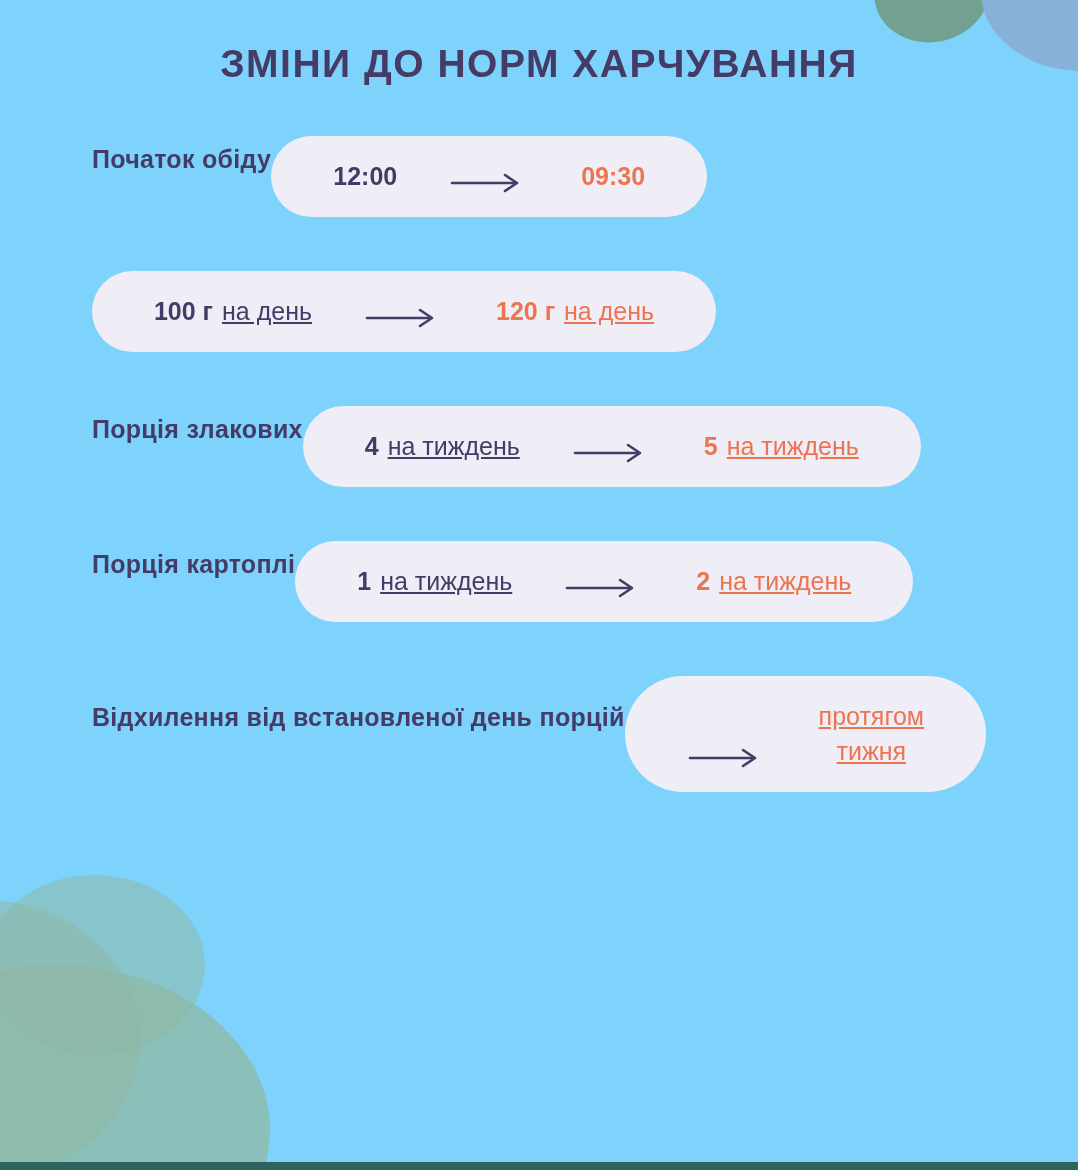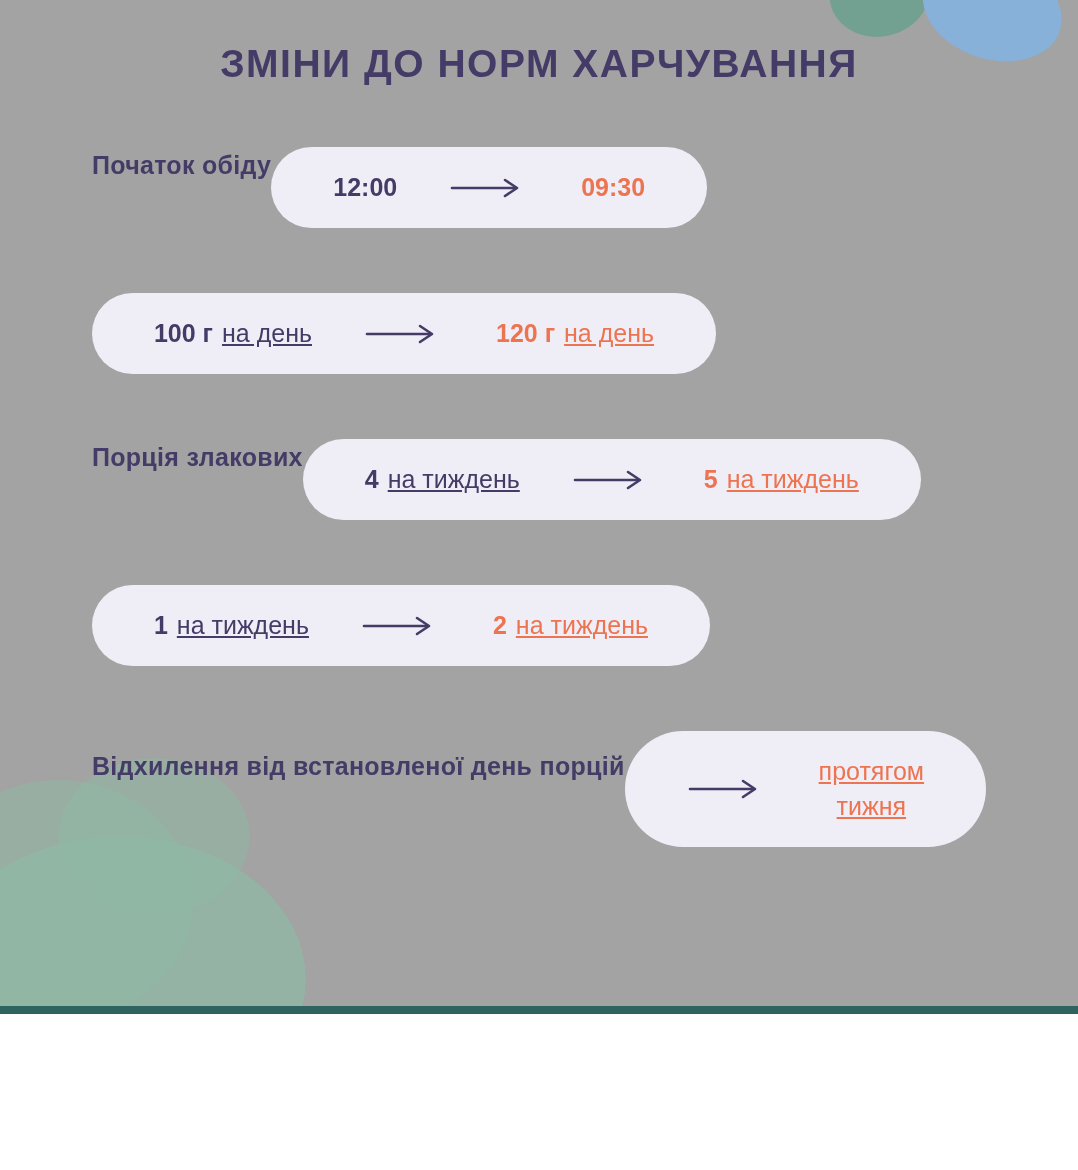--- a/index.html
+++ b/index.html
@@ -10,23 +10,23 @@
   }
   * { margin: 0; padding: 0; box-sizing: border-box; }
   html, body { width: 1078px; height: 1170px; }
   body {
     font-family: "Liberation Sans", "DejaVu Sans", sans-serif;
     background: #ffffff;
   }
   .canvas {
     position: relative;
     width: 1078px;
-    height: 1014px;
+    height: 1170px;
     overflow: hidden;
-    background: #a3a3a3;
+    background: #7dd3fc;
   }
   .decor {
     position: absolute;
     inset: 0;
     width: 100%;
     height: 100%;
     pointer-events: none;
   }
   .content {
     position: relative;
@@ -53,29 +53,28 @@
   .section-heading {
     font-size: 25px;
     font-weight: 700;
     color: var(--heading);
     text-align: center;
     margin-bottom: 34px;
     letter-spacing: 0.3px;
   }
   .pill {
     display: inline-flex;
-    align-items: center;
+    align-items: flex-end;
     justify-content: center;
     gap: 52px;
     background: var(--pill-bg);
     border-radius: 60px;
     padding: 23px 62px;
     font-size: 25px;
     color: var(--heading);
-    margin-top: 11px;
   }
   .before, .after {
     display: inline-flex;
     align-items: center;
     gap: 9px;
     text-align: center;
     line-height: 1.4;
   }
   .before .bold, .after .bold { font-weight: 700; }
   .before .rest, .after .rest { font-weight: 400; white-space: pre-line; text-decoration: underline; }
@@ -163,20 +162,21 @@
         <polyline points="56,3 68,11 56,19" fill="none" stroke="#443c67" stroke-width="2.6" stroke-linecap="round" stroke-linejoin="round"></polyline>
       </svg>
       <div class="after">
         <span class="bold">5</span>
         <span class="rest">на тиждень</span>
       </div>
     </div>
   </section>
 
   <section class="section">
+    <h2 class="section-heading">Порція картоплі</h2>
     <div class="pill">
       <div class="before">
         <span class="bold">1</span>
         <span class="rest">на тиждень</span>
       </div>
       <svg class="arrow-icon" width="80" height="22" viewBox="0 0 80 22" xmlns="http://www.w3.org/2000/svg">
         <line x1="3" y1="11" x2="66" y2="11" stroke="#443c67" stroke-width="2.6" stroke-linecap="round"></line>
         <polyline points="56,3 68,11 56,19" fill="none" stroke="#443c67" stroke-width="2.6" stroke-linecap="round" stroke-linejoin="round"></polyline>
       </svg>
       <div class="after">

